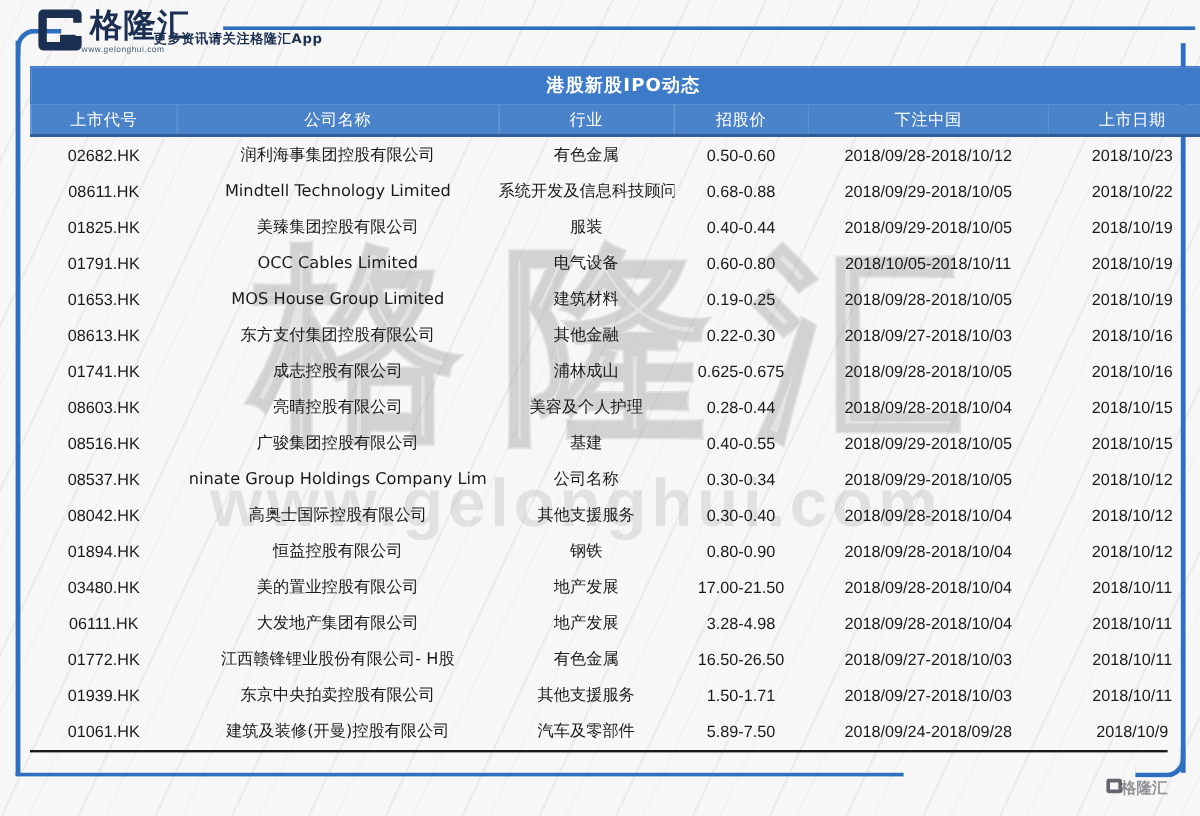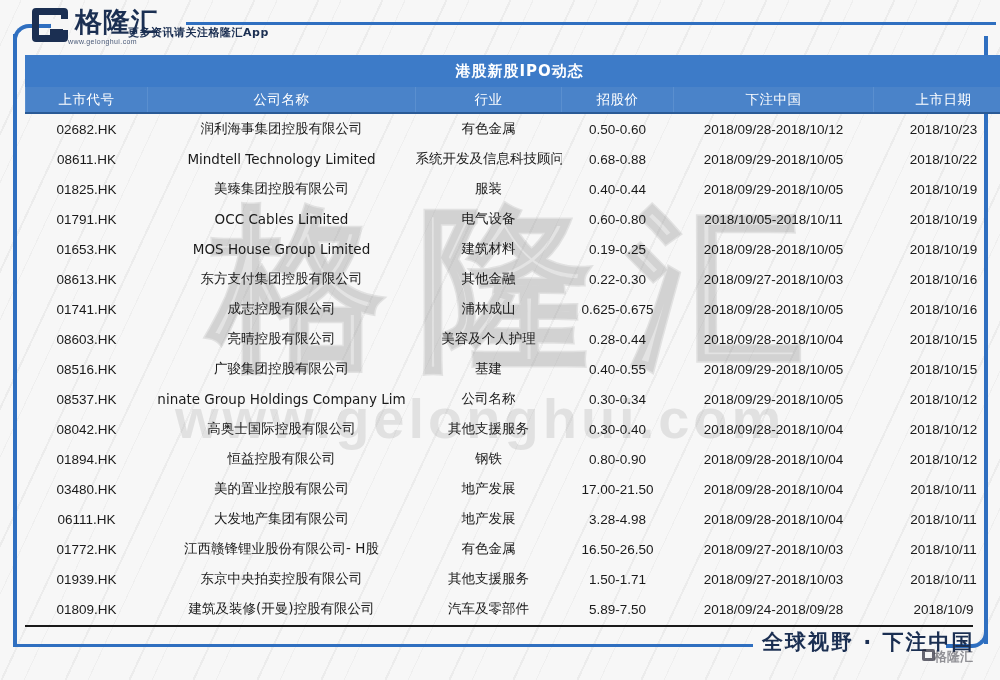--- a/index.html
+++ b/index.html
@@ -469,29 +469,28 @@
           </tr>
           <tr>
             <td class="code">01939.HK</td>
             <td class="name">东京中央拍卖控股有限公司</td>
             <td class="ind">其他支援服务</td>
             <td class="price">1.50-1.71</td>
             <td class="offer">2018/09/27-2018/10/03</td>
             <td class="listing">2018/10/11</td>
           </tr>
           <tr>
-            <td class="code">01809.HK</td>
+            <td class="code">01061.HK</td>
             <td class="name">建筑及装修(开曼)控股有限公司</td>
             <td class="ind">汽车及零部件</td>
             <td class="price">5.89-7.50</td>
             <td class="offer">2018/09/24-2018/09/28</td>
             <td class="listing">2018/10/9</td>
           </tr>
         </tbody>
     </table>
   </div>
   <div class="bottom-rule"></div>
 
-  <div class="footer-slogan">全球视野 · 下注中国</div>
   <div class="footer-logo-mark"></div>
   <div class="footer-logo">格隆汇</div>
 
 </div>
 
 </body></html>

